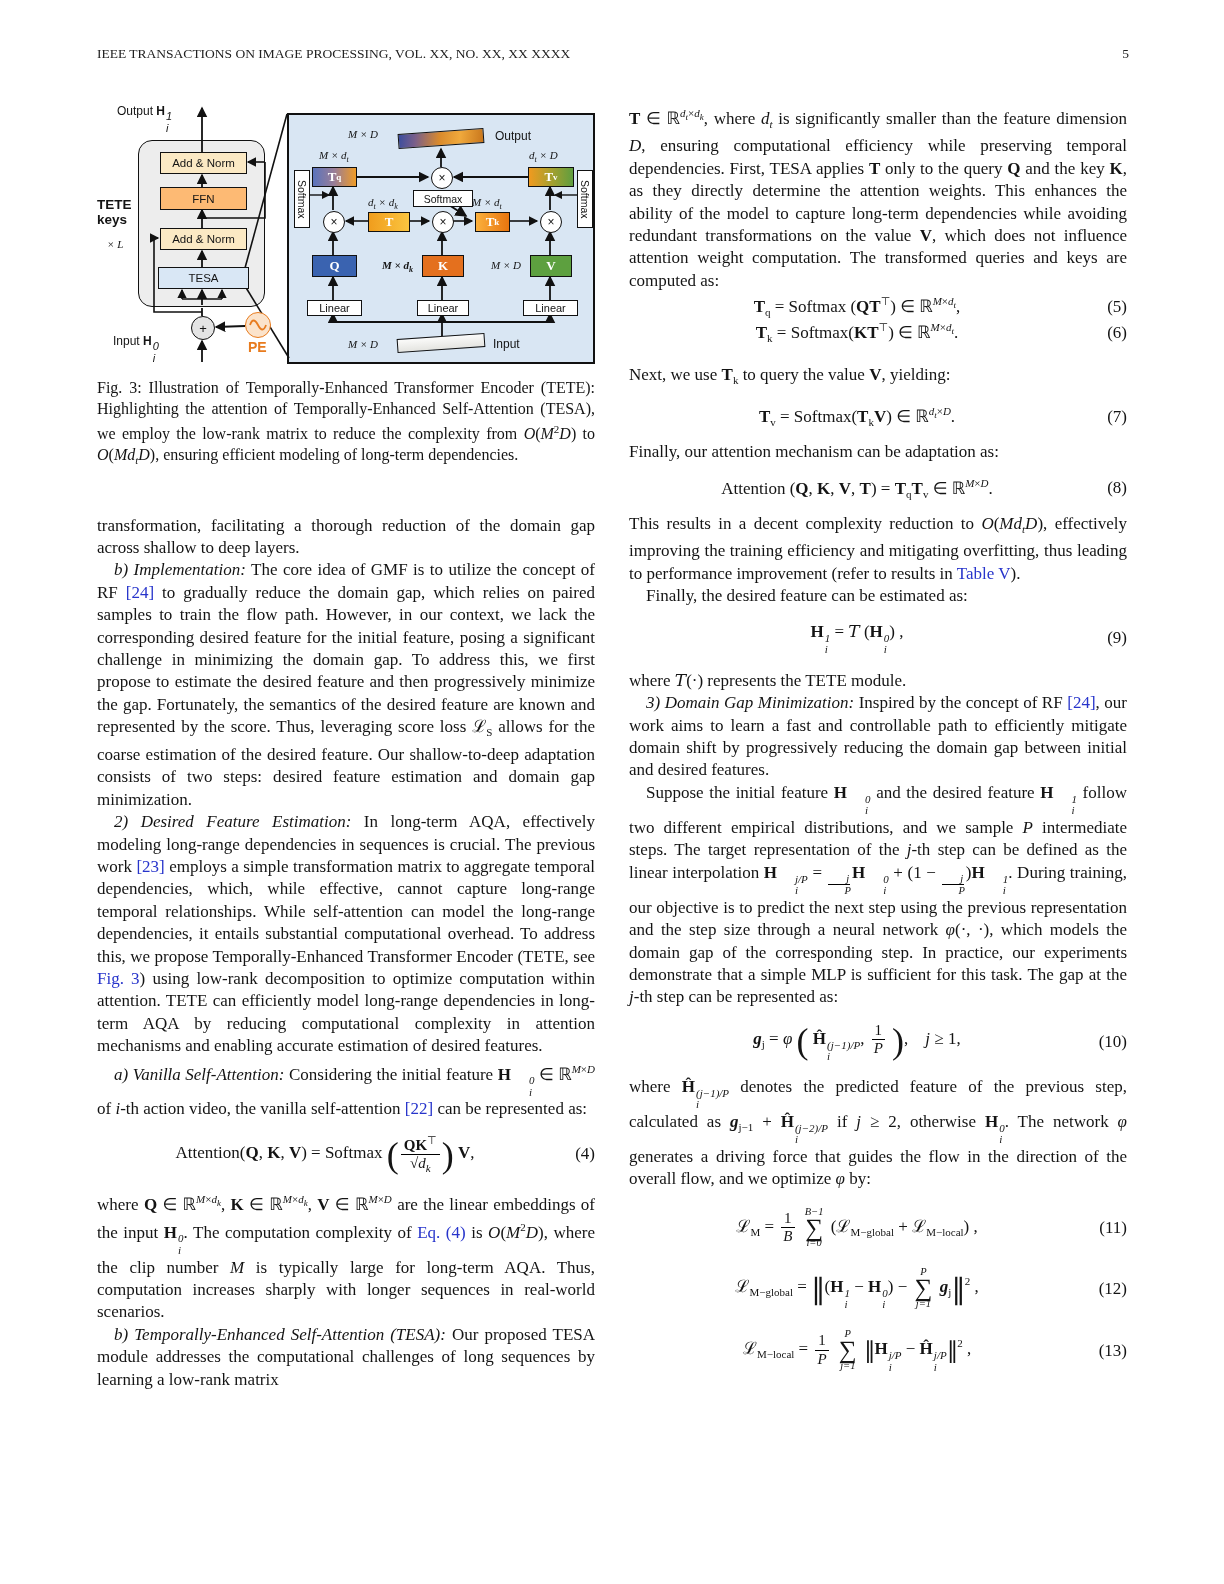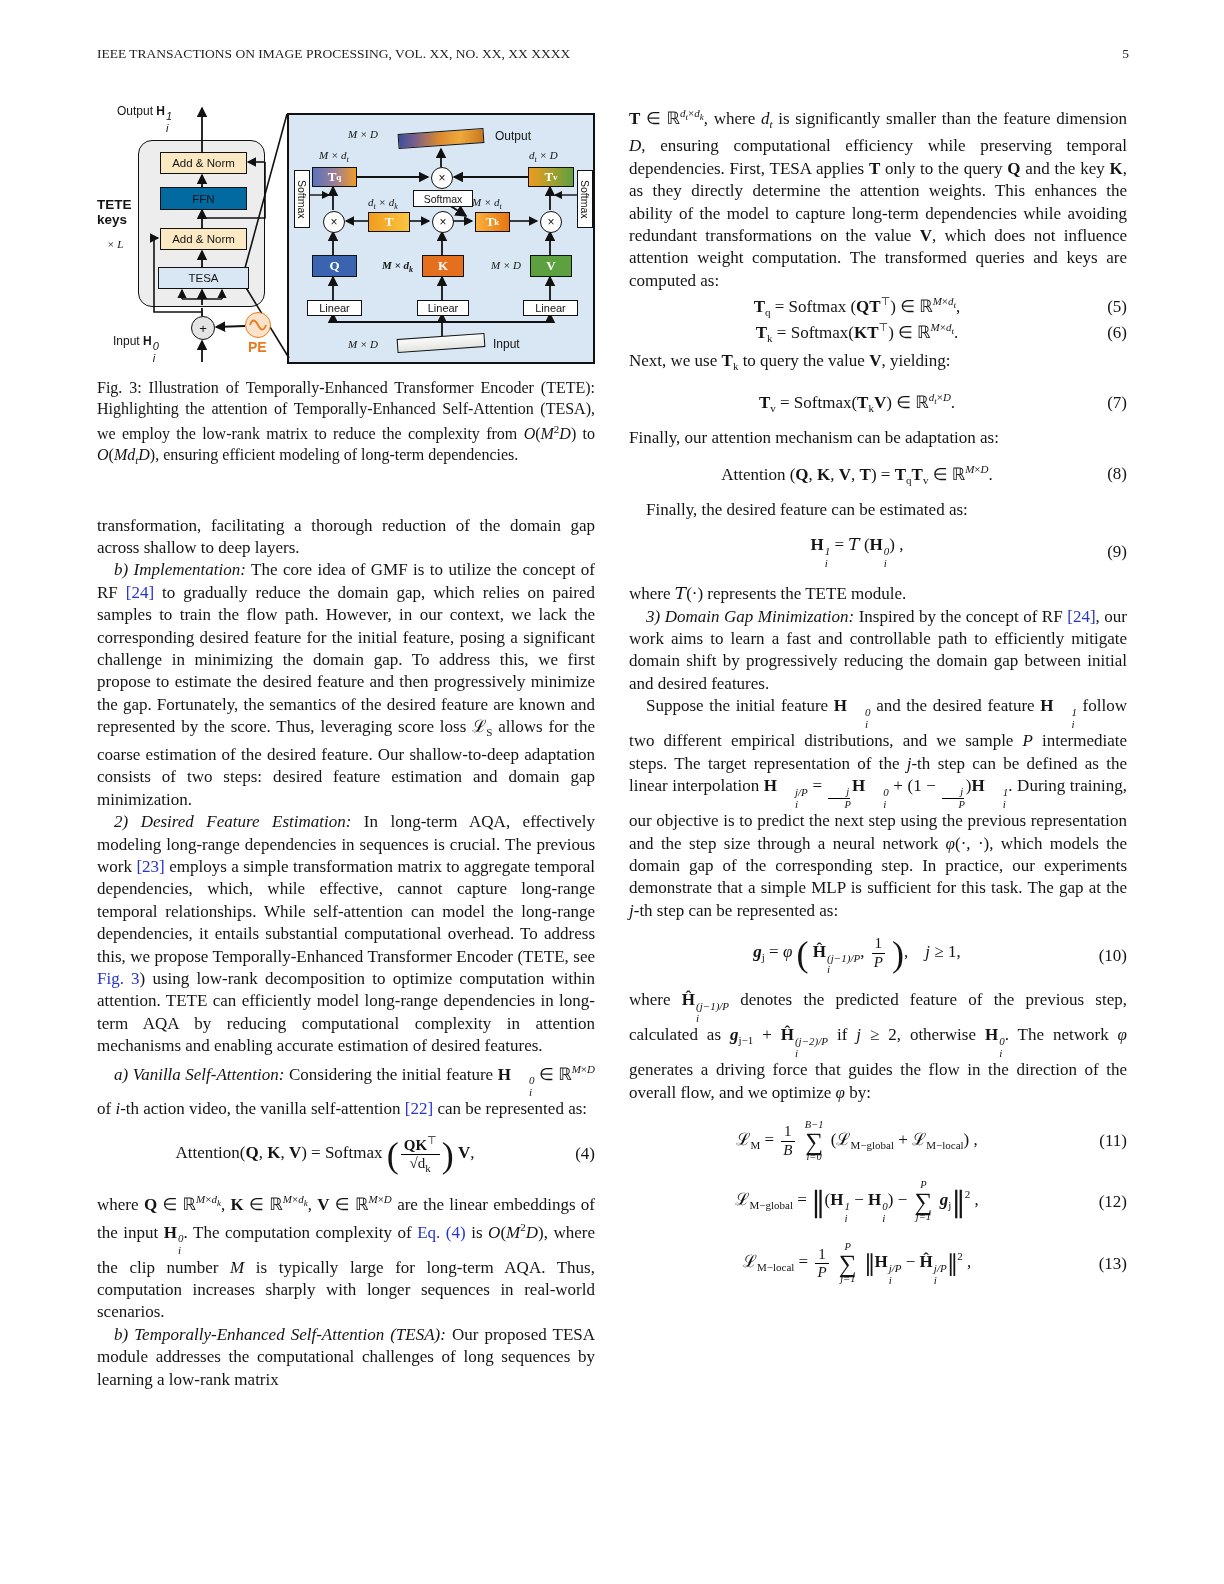--- a/index.html
+++ b/index.html
@@ -30,35 +30,35 @@
   .mfrac{display:inline-flex;flex-direction:column;align-items:center;font-size:10.5px;
         line-height:1.1;vertical-align:-4px;font-style:italic;margin:0 1px;}
   .mfrac span:first-child{border-bottom:0.9px solid #000;padding:0 1px;}
   .sum{display:inline-flex;flex-direction:column;align-items:center;vertical-align:middle;
        line-height:1;margin:0 3px;}
   .sum .t,.sum .b{font-size:10.5px;font-style:italic;}
   .sum .s{font-size:25px;line-height:0.85;}
   .bp2{font-size:36px;font-weight:400;vertical-align:-9px;line-height:0;}
   .norm{font-size:29px;vertical-align:-7px;line-height:0;letter-spacing:-1px;}
   .norm2{font-size:23px;vertical-align:-4px;line-height:0;letter-spacing:-1px;}
-  .ovl{border-top:1px solid #000;text-align:center;}
+  .ovl{border-top:1px solid #000;font-style:italic;text-align:center;}
   .cal{font-style:italic;font-family:"DejaVu Serif",serif;}
   .cap{font-size:16px;line-height:21px;text-align:justify;margin:12px 0 0 0;}
   .spacer{height:43px;}
   
   .fig{position:relative;width:500px;height:265px;font-family:"Liberation Sans",sans-serif;}
   .figsvg{position:absolute;left:0;top:0;z-index:2;}
   .panel{position:absolute;left:190px;top:13px;width:304px;height:247px;background:#d9e6f3;
          border:2px solid #111;z-index:1;}
   .tete{position:absolute;left:41px;top:40px;width:125px;height:165px;background:#ededed;
         border:1.6px solid #111;border-radius:14px;z-index:1;}
   .fbox{position:absolute;border:1.3px solid #111;display:flex;align-items:center;
         justify-content:center;font-size:11.5px;z-index:3;white-space:nowrap;}
   .an{background:#fbe9c4;}
-  .ffn{background:#0369a1;}
+  .ffn{background:#fdba74;}
   .tesa{background:#d9e7f5;}
   .qkv{font-family:"Liberation Serif",serif;font-weight:bold;color:#fff;font-size:13px;}
   .qkv sub{font-size:9px;}
   .lin{background:#fff;font-size:11px;}
   .smx{background:#fff;font-size:10.5px;}
   .smxv{background:#fff;font-size:10.5px;writing-mode:vertical-rl;}
   .flabel{position:absolute;font-size:12px;z-index:3;white-space:nowrap;}
   .dim{position:absolute;font-size:11px;font-style:italic;z-index:3;white-space:nowrap;
        font-family:"Liberation Serif",serif;}
   .dim sub{font-size:8px;}
@@ -225,34 +225,35 @@
       <p class="ind"><i>b) Temporally-Enhanced Self-Attention (TESA):</i> Our proposed TESA module addresses the computational challenges of long sequences by learning a low-rank matrix</p>
     </div>
   </div>
 
   <div class="colR bodytext">
     <p><b>T</b> ∈ ℝ<sup><i>d<sub class="tiny">t</sub></i>×<i>d<sub class="tiny">k</sub></i></sup>, where <i>d<sub>t</sub></i> is significantly smaller than the feature dimension <i>D</i>, ensuring computational efficiency while preserving temporal dependencies. First, TESA applies <b>T</b> only to the query <b>Q</b> and the key <b>K</b>, as they directly determine the attention weights. This enhances the ability of the model to capture long-term dependencies while avoiding redundant transformations on the value <b>V</b>, which does not influence attention weight computation. The transformed queries and keys are computed as:</p>
     <div class="eqrow tight">
       <span class="eq"><b>T</b><sub>q</sub> = Softmax (<b>QT</b><sup>⊤</sup>) ∈ ℝ<sup><i>M</i>×<i>d<sub class="tiny">t</sub></i></sup>,</span>
       <span class="eqno">(5)</span>
     </div>
-    <div class="eqrow tight" style="margin-bottom:6px;">
+    <div class="eqrow tight" style="margin-bottom:20px;">
       <span class="eq"><b>T</b><sub>k</sub> = Softmax(<b>KT</b><sup>⊤</sup>) ∈ ℝ<sup><i>M</i>×<i>d<sub class="tiny">t</sub></i></sup>.</span>
       <span class="eqno">(6)</span>
     </div>
     <p>Next, we use <b>T</b><sub>k</sub> to query the value <b>V</b>, yielding:</p>
     <div class="eqrow">
       <span class="eq"><b>T</b><sub>v</sub> = Softmax(<b>T</b><sub>k</sub><b>V</b>) ∈ ℝ<sup><i>d<sub class="tiny">t</sub></i>×<i>D</i></sup>.</span>
       <span class="eqno">(7)</span>
     </div>
     <p>Finally, our attention mechanism can be adaptation as:</p>
     <div class="eqrow">
       <span class="eq">Attention (<b>Q</b>, <b>K</b>, <b>V</b>, <b>T</b>) = <b>T</b><sub>q</sub><b>T</b><sub>v</sub> ∈ ℝ<sup><i>M</i>×<i>D</i></sup>.</span>
       <span class="eqno">(8)</span>
     </div>
+    <p>This results in a decent complexity reduction to <i>O</i>(<i>Md<sub>t</sub>D</i>), effectively improving the training efficiency and mitigating overfitting, thus leading to performance improvement (refer to results in <span class="blue">Table V</span>).</p>
     <p class="ind">Finally, the desired feature can be estimated as:</p>
     <div class="eqrow">
       <span class="eq"><b>H</b><span class="ss">
             <span>1</span>
             <span>i</span>
           </span> = <span class="cal">T</span> (<b>H</b><span class="ss">
             <span>0</span>
             <span>i</span>
           </span>) ,</span>
       <span class="eqno">(9)</span>

